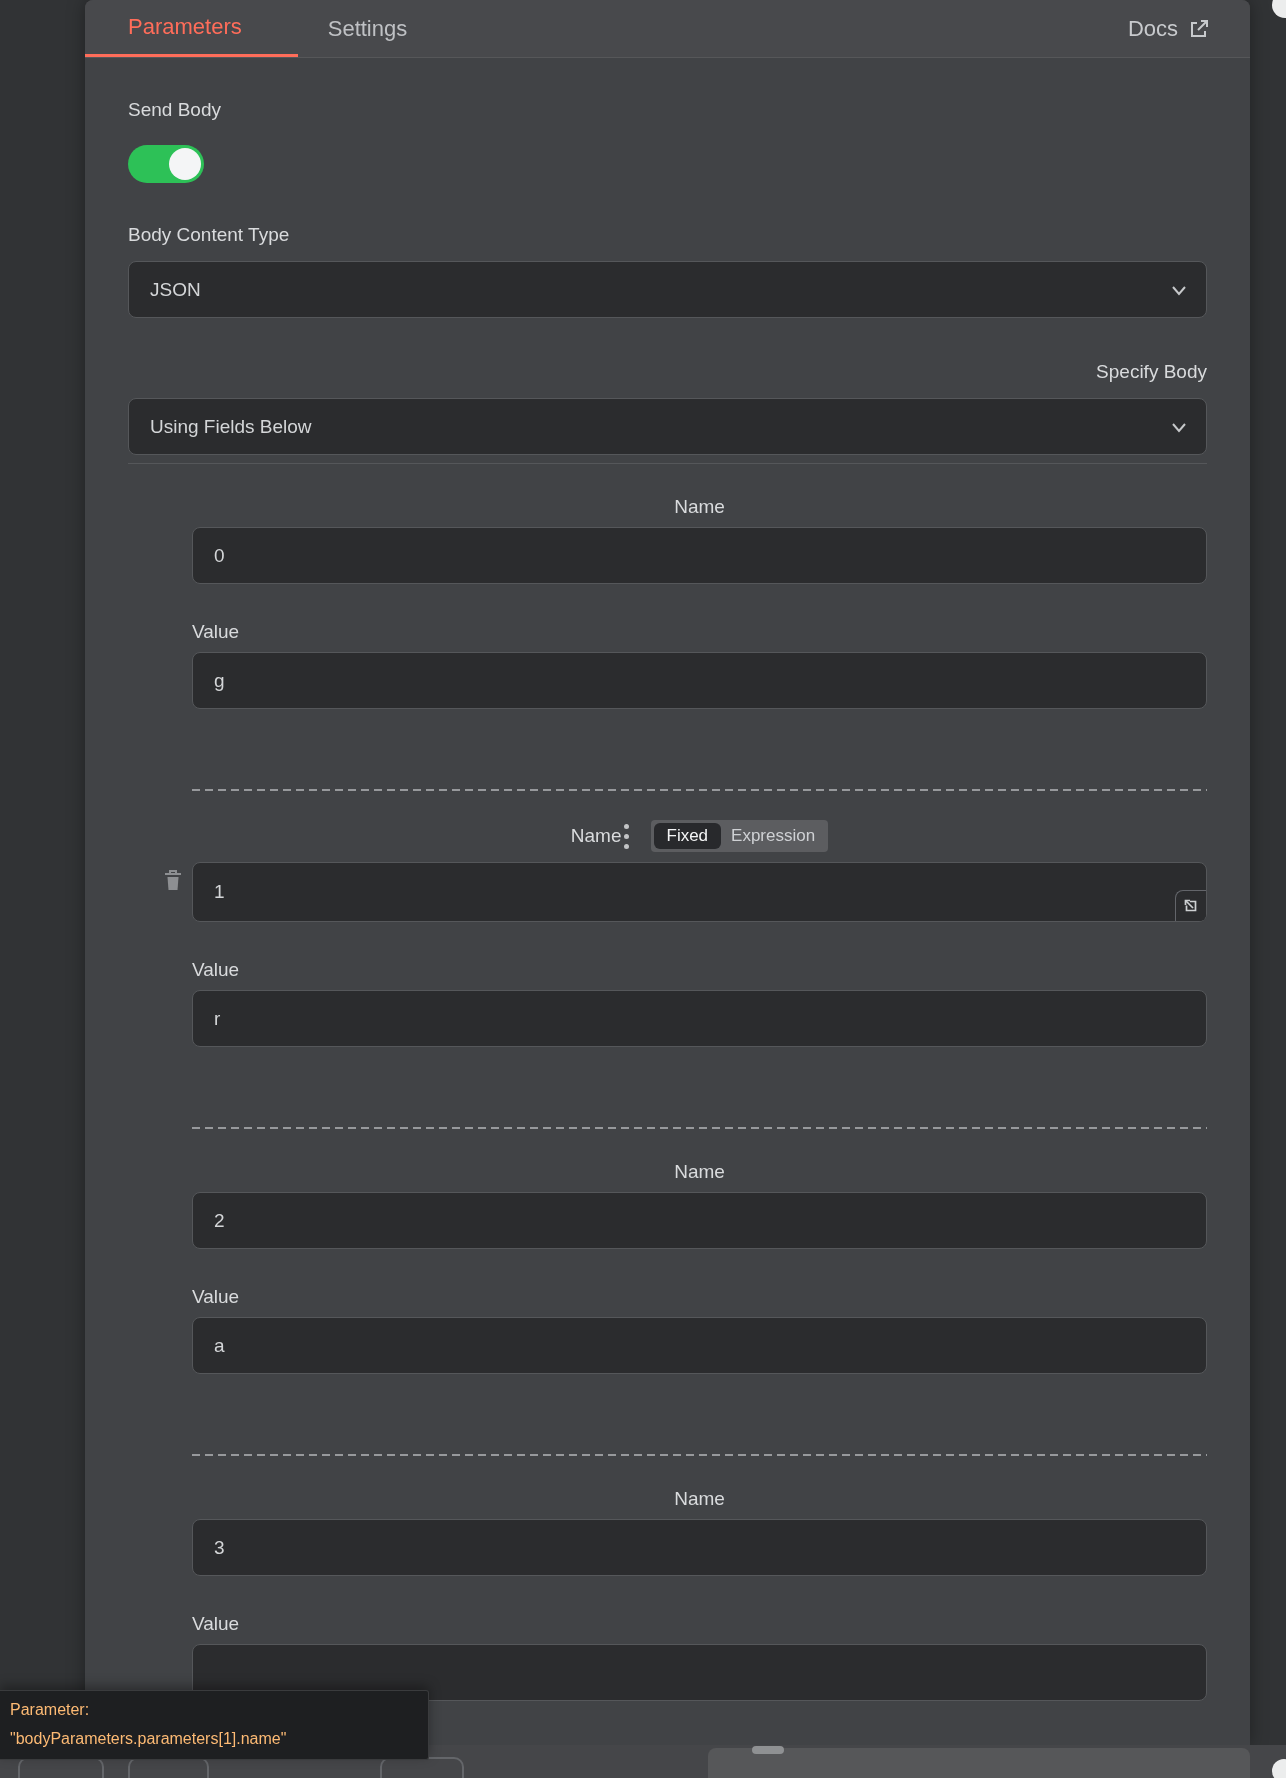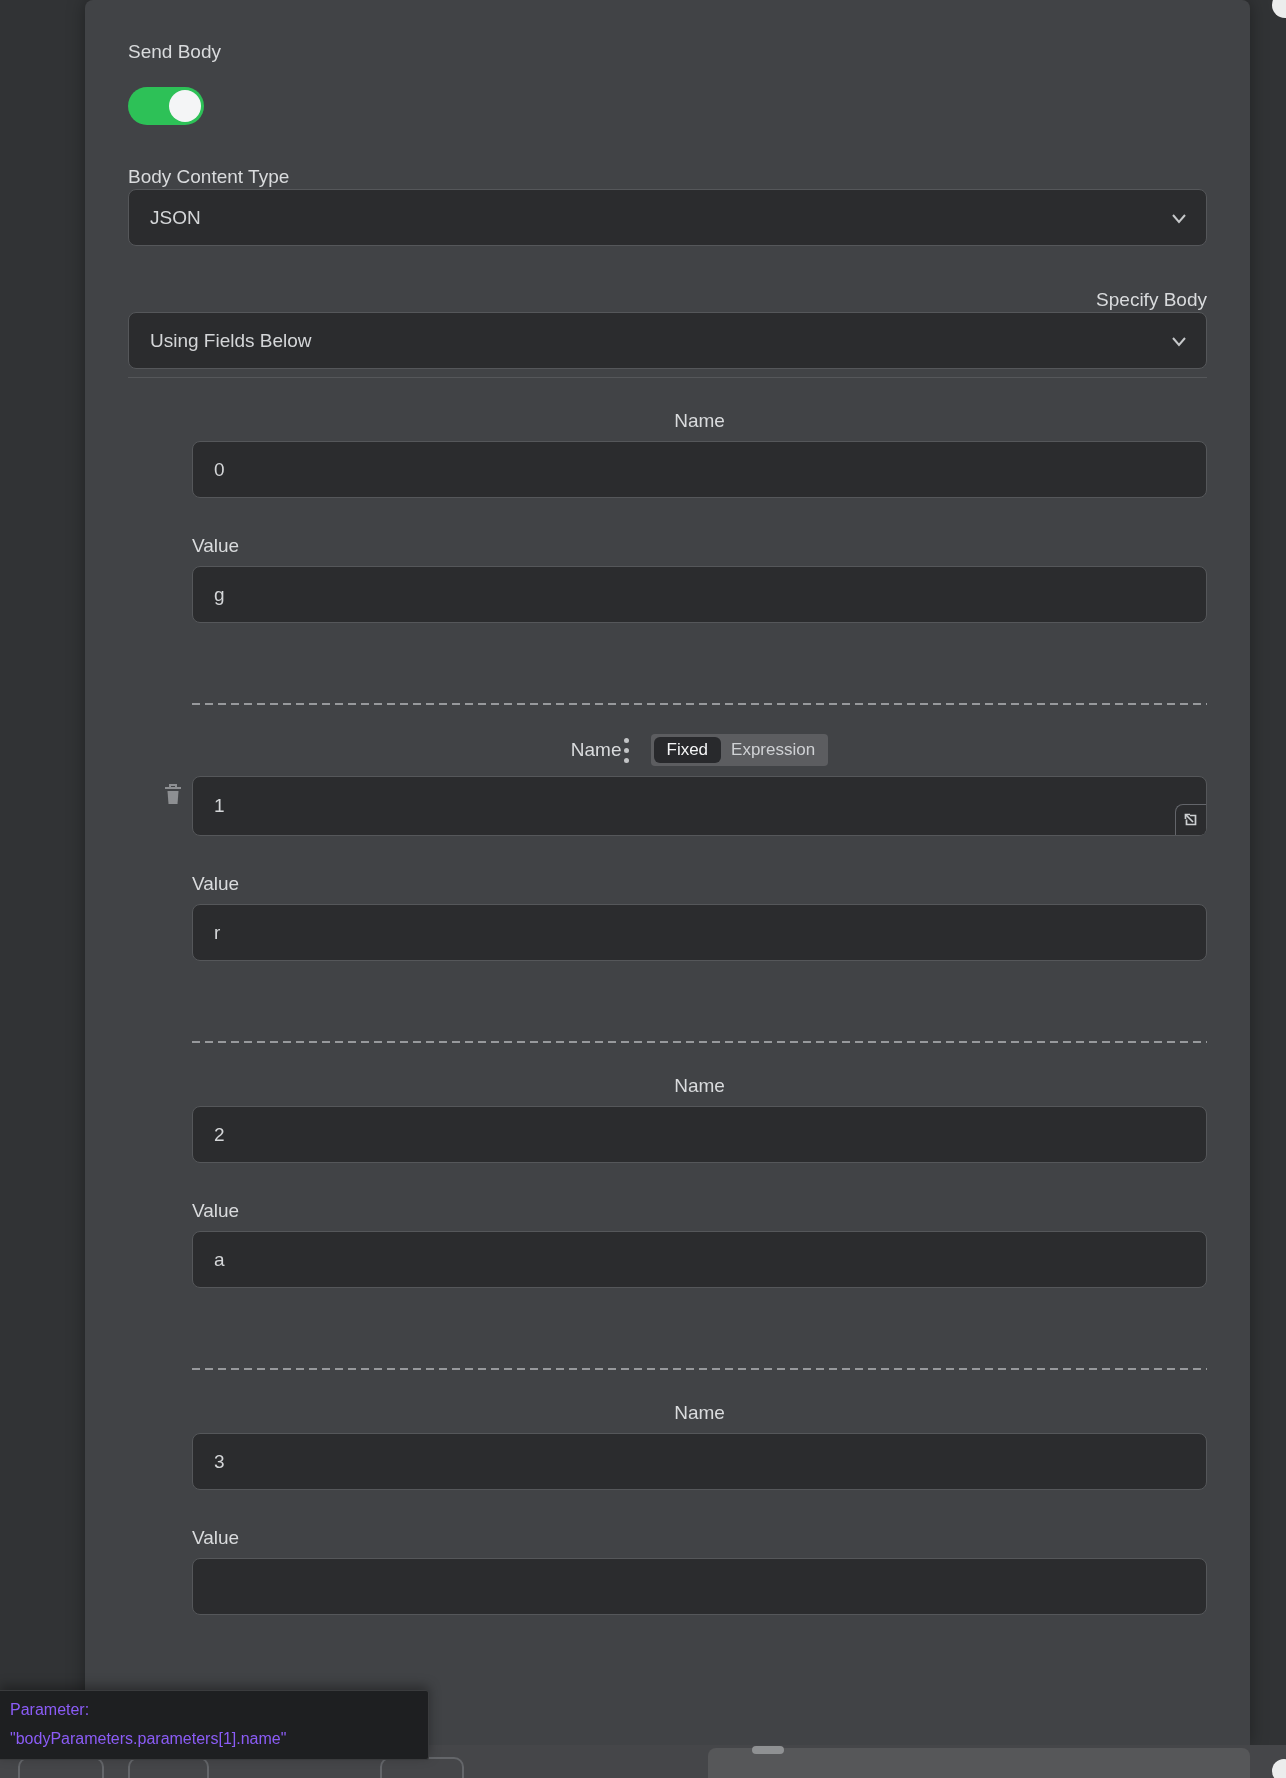--- a/index.html
+++ b/index.html
@@ -14,21 +14,21 @@
   .tab-params{color:#ff6d5a;padding:0 56px 0 43px;border-bottom:3px solid #ff6d5a;}
   .tab-settings{color:#bfc1c4;padding:0 30px;}
   .docs{margin-left:auto;display:flex;align-items:center;gap:10px;color:#c8cacd;
         font-size:22px;padding-right:40px;cursor:pointer;}
 
   .body{padding:0 43px;}
   .lbl{color:#d9dbdd;font-size:19px;line-height:24px;}
   .heading{color:#eef0f1;font-size:19px;line-height:24px;font-weight:bold;}
 
   .mt40{margin-top:40px;} .mt23{margin-top:23px;} .mt52{margin-top:40px;}
-  .mt14{} .mt42{margin-top:42px;text-align:right;} .mt32{margin-top:32px;}
+  .mt14{margin-top:14px;} .mt42{margin-top:42px;text-align:right;} .mt32{margin-top:32px;}
 
   .toggle{width:76px;height:38px;border-radius:19px;background:#2dc157;position:relative;cursor:pointer;}
   .knob{position:absolute;top:3px;right:3px;width:32px;height:32px;border-radius:50%;background:#f4f5f6;}
 
   .select,.tinput{box-sizing:border-box;width:100%;height:57px;background:#2b2c2e;
       border:1px solid #55575a;border-radius:8px;color:#d4d6d8;font-size:19px;
       display:flex;align-items:center;padding:0 21px;position:relative;cursor:pointer;}
   .select .chev{position:absolute;right:14px;top:50%;margin-top:-13px;}
 
   .solid-div{height:1px;background:#55575a;margin-top:8px;}
@@ -70,32 +70,50 @@
   .node-light{position:absolute;left:708px;top:1748px;width:542px;height:30px;background:#565759;
      border-radius:8px 8px 0 0;}
   .dot-pill{position:absolute;left:752px;top:1746px;width:32px;height:8px;background:#8f9193;border-radius:4px;}
   .circle{position:absolute;border-radius:50%;background:#eceded;}
   .c-top{left:1272px;top:-8px;width:26px;height:26px;}
   .c-bot{left:1272px;top:1759px;width:24px;height:24px;}
 
   
   .tooltip{position:absolute;left:0;top:1690px;width:429px;box-sizing:border-box;z-index:50;
      background:#1e1f21;border:1px solid #3a3b3d;border-left:none;border-radius:0 3px 3px 0;
-     padding:4px 10px 6px 10px;color:#8b5cf6;font-size:16px;line-height:29px;
+     padding:4px 10px 6px 10px;color:#fdba74;font-size:16px;line-height:29px;
      box-shadow:0 -4px 12px rgba(0,0,0,.35);}
 
   svg{display:block;}
 </style>
 </head>
 <body>
 
 <div class="stage">
 
   <div class="panel">
 
+    <div class="tabbar">
+      <div class="tab tab-params">
+        <span>Parameters</span>
+      </div>
+      <div class="tab tab-settings">
+        <span>Settings</span>
+      </div>
+      <div class="docs">
+        <span>Docs</span>
+        <span>
+          <svg width="22" height="22" viewBox="0 0 22 22" fill="none" stroke="#c8cacd" stroke-width="2">
+            <path d="M9 5H4v13h13v-5"></path>
+              <path d="M10 12 19 3"></path>
+              <path d="M13 3h6v6"></path>
+          </svg>
+        </span>
+      </div>
+    </div>
 
     <div class="body">
 
       <div class="lbl mt40">Send Body</div>
       <div class="toggle mt23">
         <div class="knob"></div>
       </div>
 
       <div class="lbl mt52">Body Content Type</div>
       <div class="select mt14">

